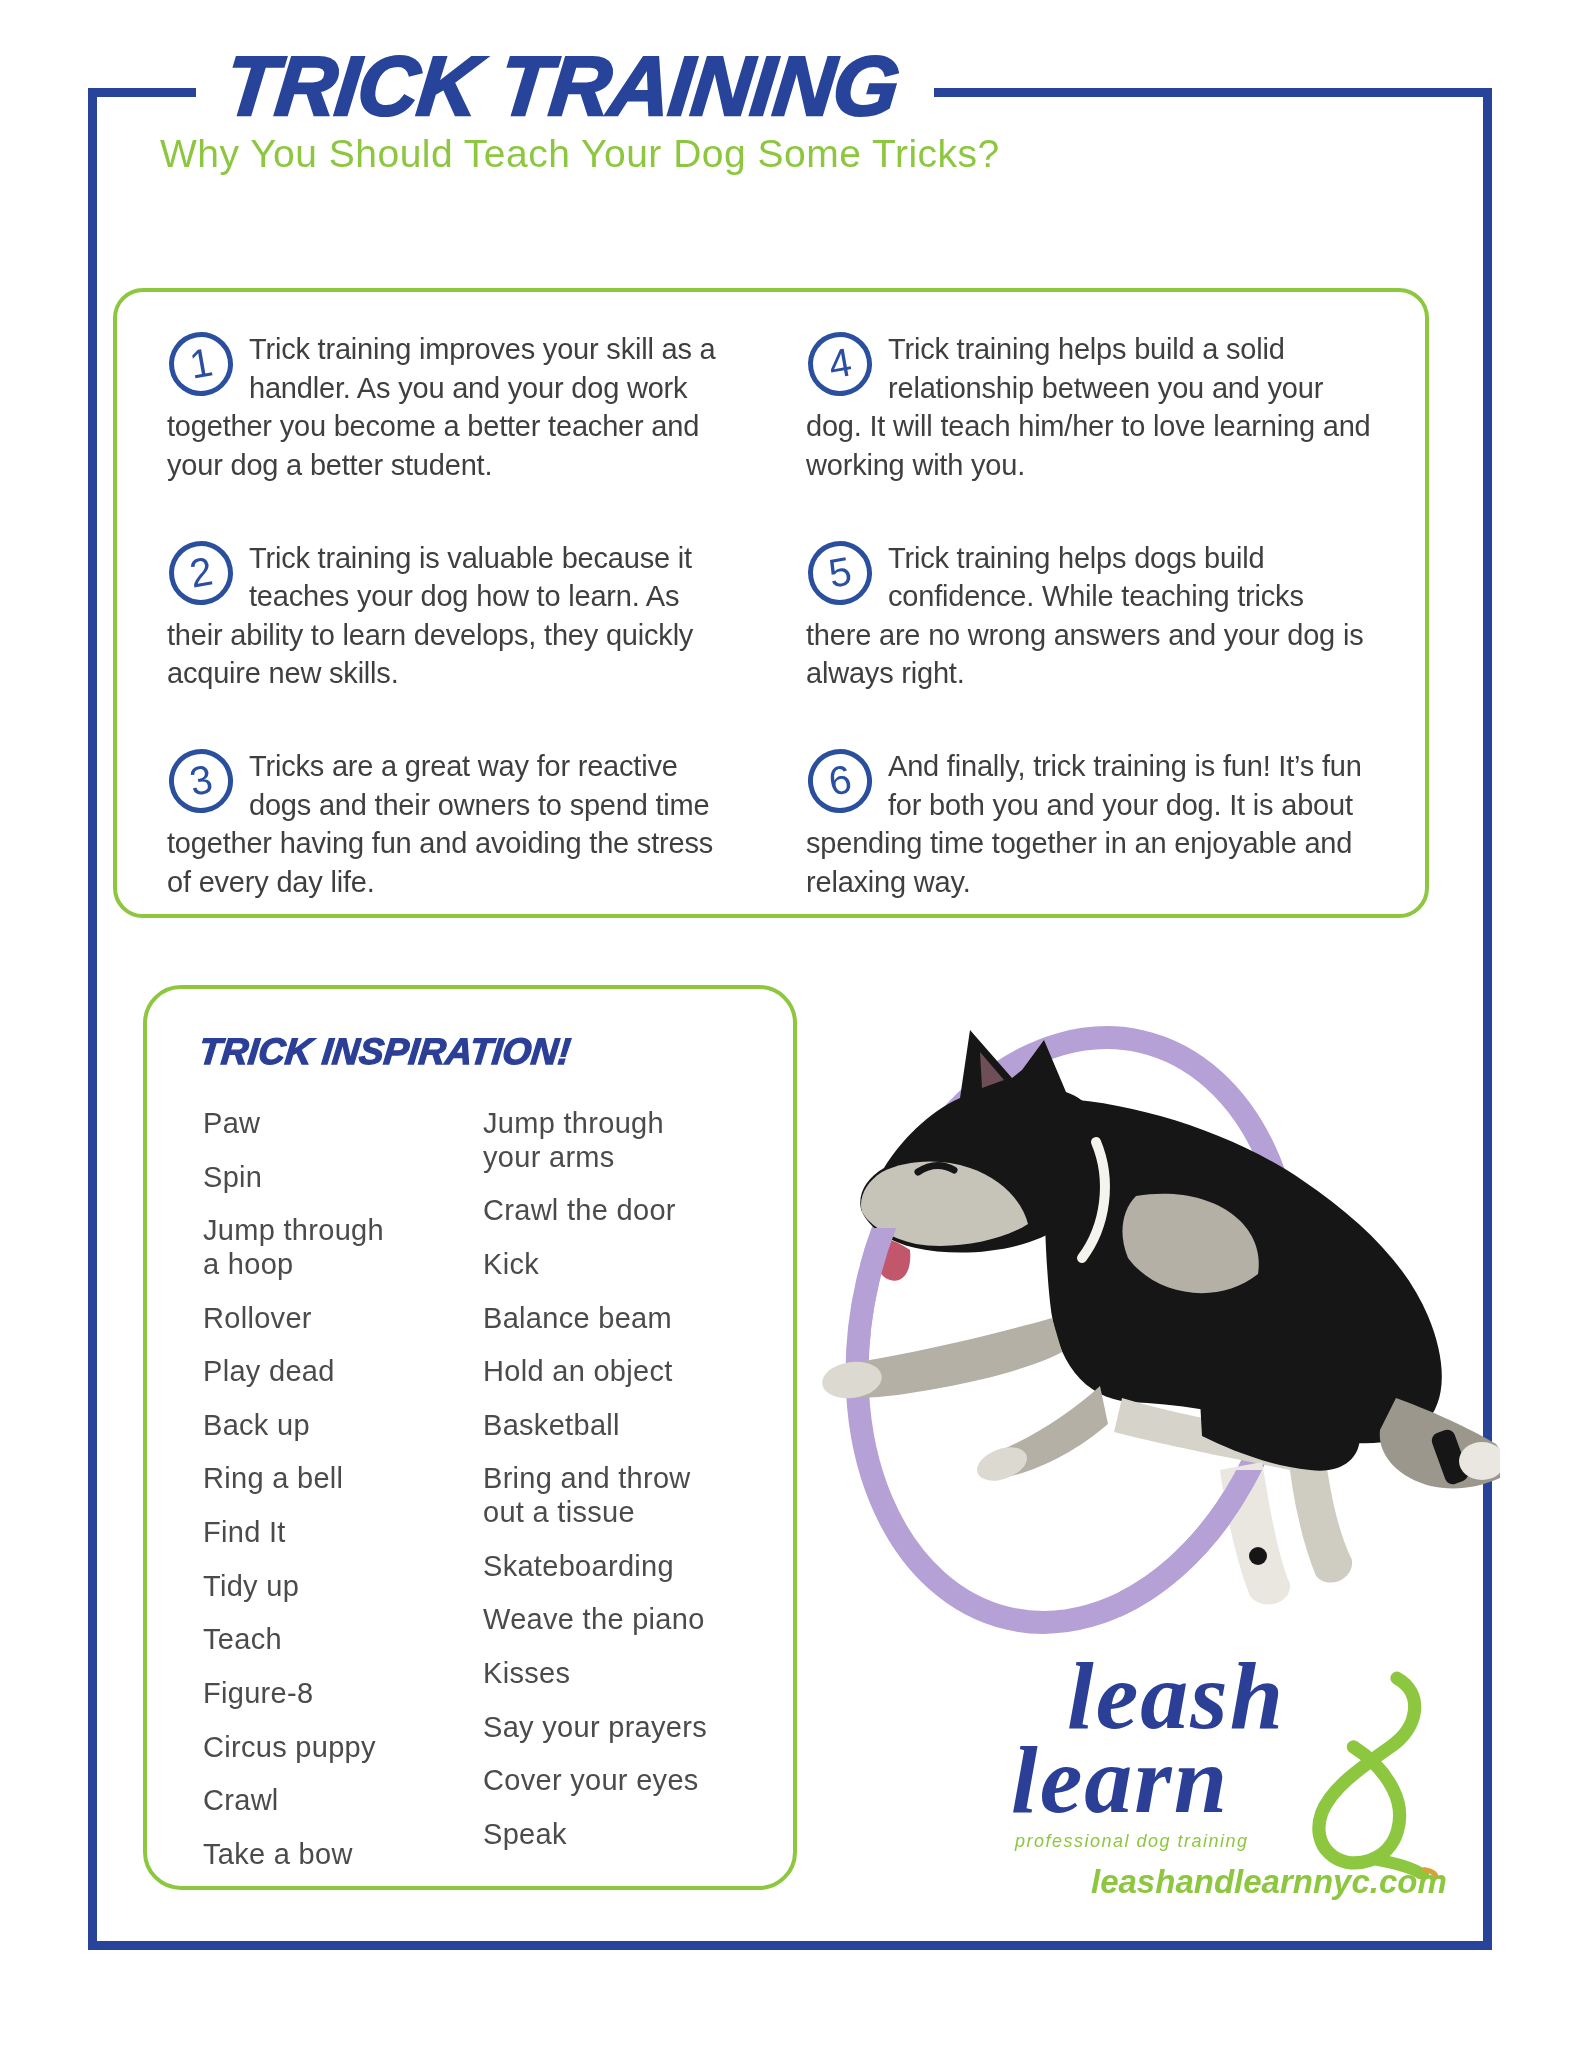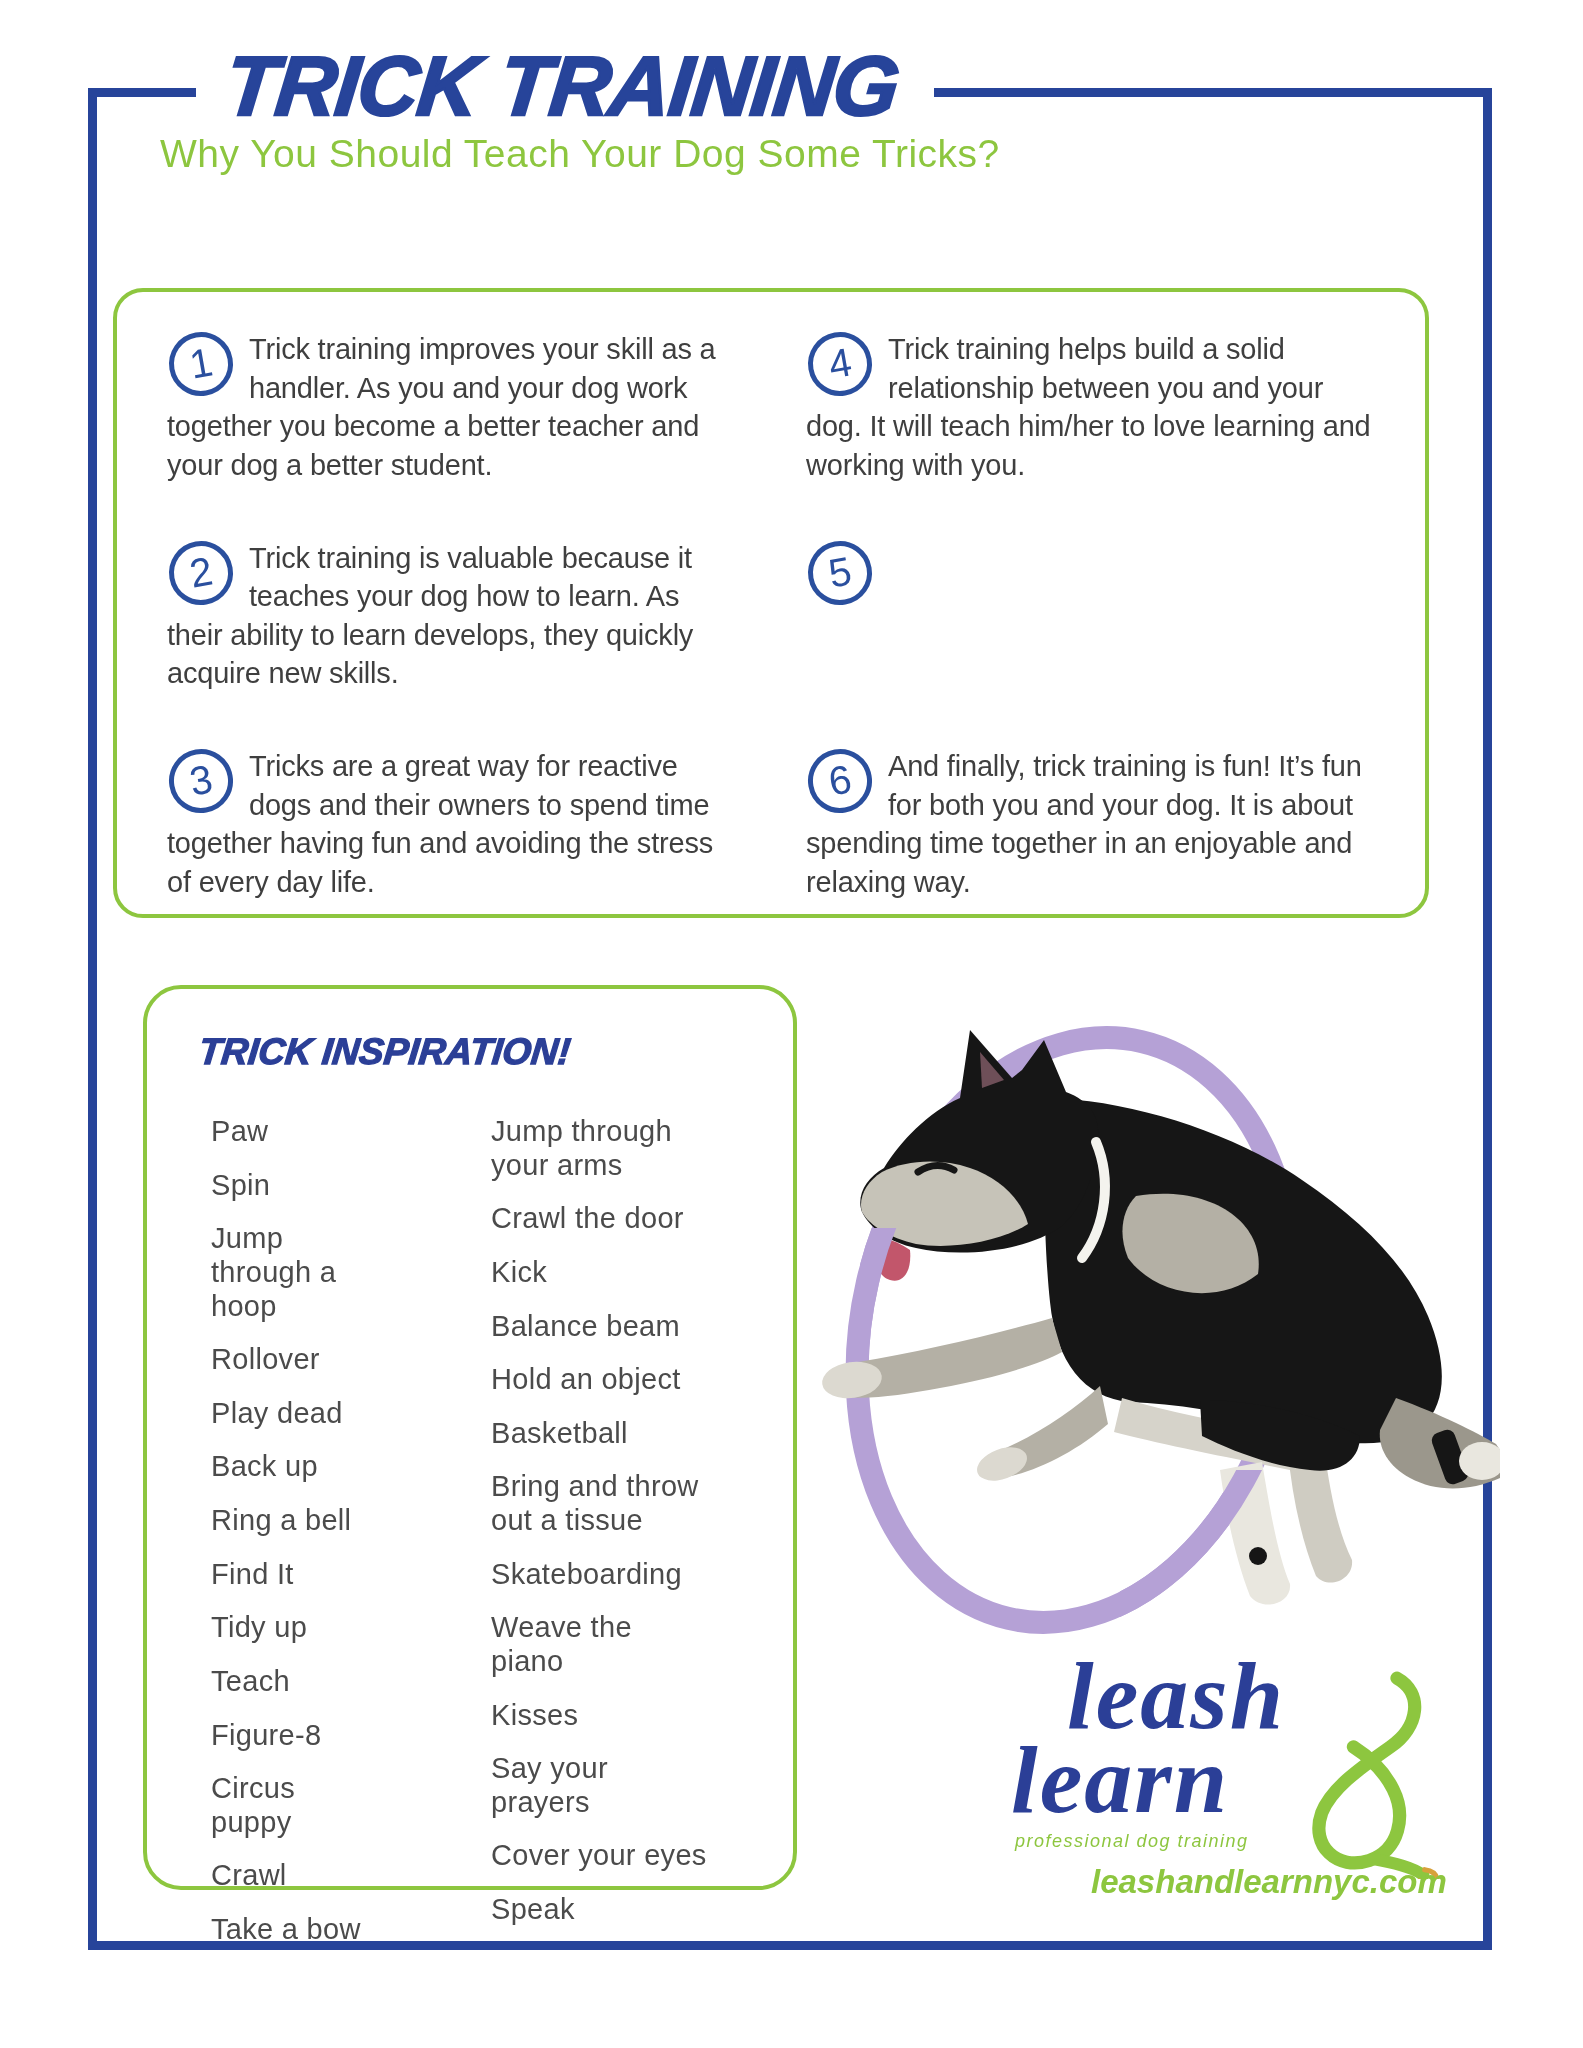--- a/index.html
+++ b/index.html
@@ -49,21 +49,21 @@
     position:absolute; left:143px; top:985px; width:654px; height:905px;
     border:4px solid #8dc63f; border-radius:38px; box-sizing:border-box;
     padding:42px 0 0 52px;
   }
   .inspiration-heading {
     font-size:37px; font-weight:bold; font-style:italic; color:#2b3f97;
     transform:skewX(-6deg); -webkit-text-stroke:1.3px #2b3f97;
     margin:0 0 30px 0; white-space:nowrap;
   }
   .trick-cols { display:flex; gap:85px; }
-  .trick-col ul { list-style:none; margin:12px; padding:0; }
+  .trick-col ul { list-style:none; margin:4px; padding:0; }
   .trick-col-1 { width:195px; }
   .trick-col-2 { width:240px; }
   .trick-col li {
     font-size:29px; color:#4b4b4b; line-height:1.16; margin-bottom:20px; letter-spacing:0.3px;
   }
 
   
   .dog-illustration { position:absolute; left:800px; top:1000px; width:700px; height:640px; }
 
   
@@ -115,21 +115,21 @@
 
     <div class="reason">
       <span class="badge">
         <span>4</span>
       </span><span>Trick training helps build a solid relationship between you and your dog. It will teach him/her to love learning and working with you.</span>
     </div>
 
     <div class="reason">
       <span class="badge">
         <span>5</span>
-      </span>
+      </span><span>Trick training helps dogs build confidence. While teaching tricks there are no wrong answers and your dog is always right.</span>
     </div>
 
     <div class="reason">
       <span class="badge">
         <span>6</span>
       </span><span>And finally, trick training is fun! It’s fun for both you and your dog. It is about spending time together in an enjoyable and relaxing way.</span>
     </div>
   </div>
 
 <div class="inspiration-box">

